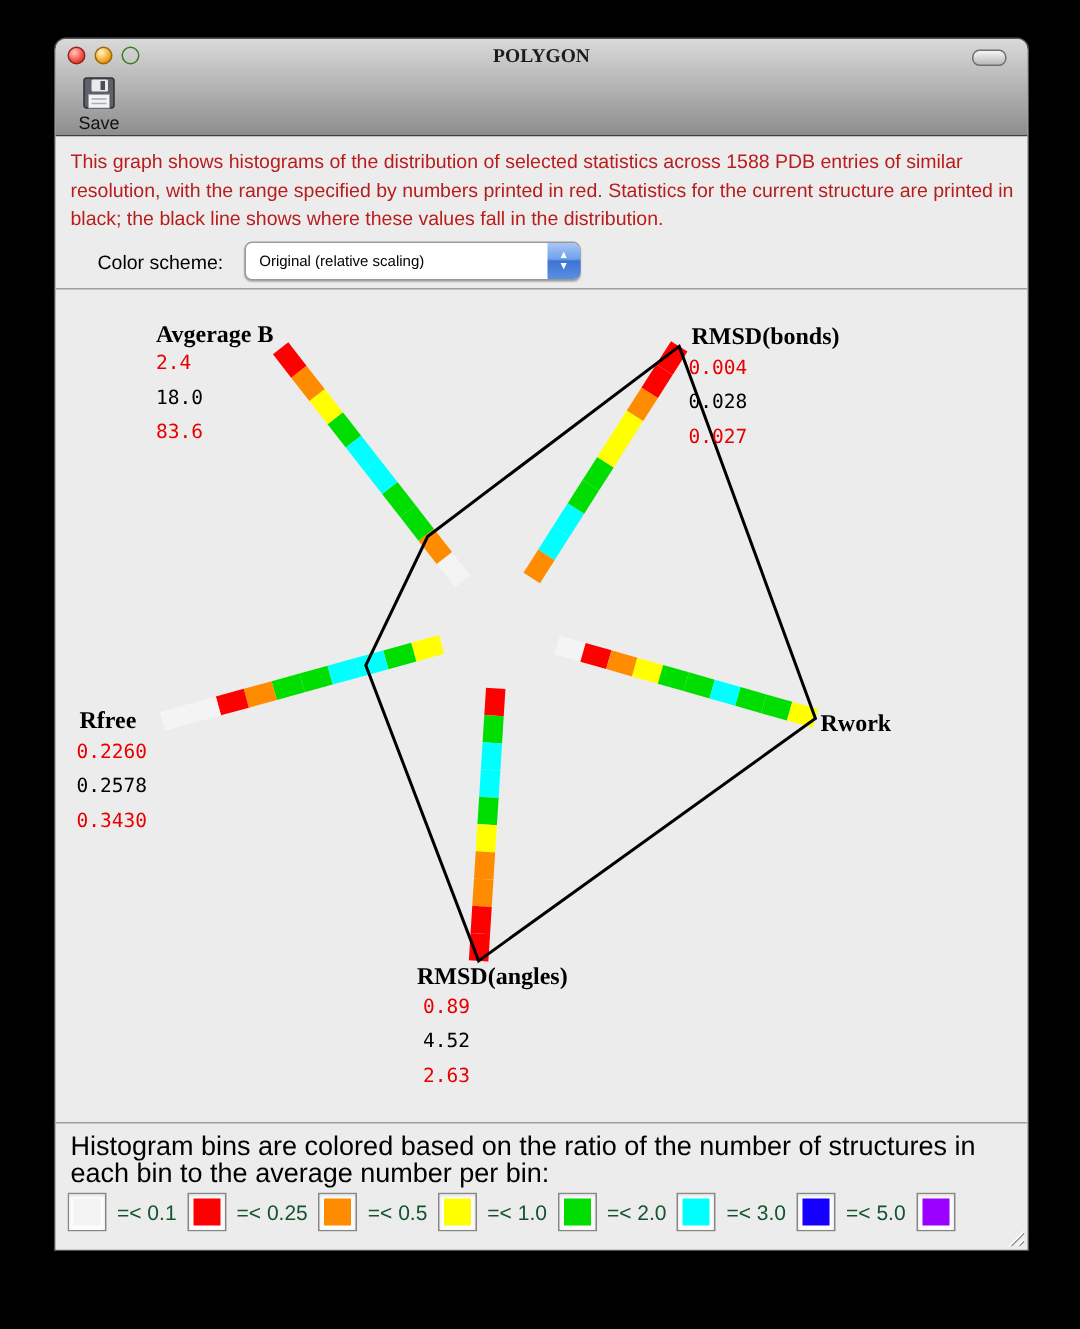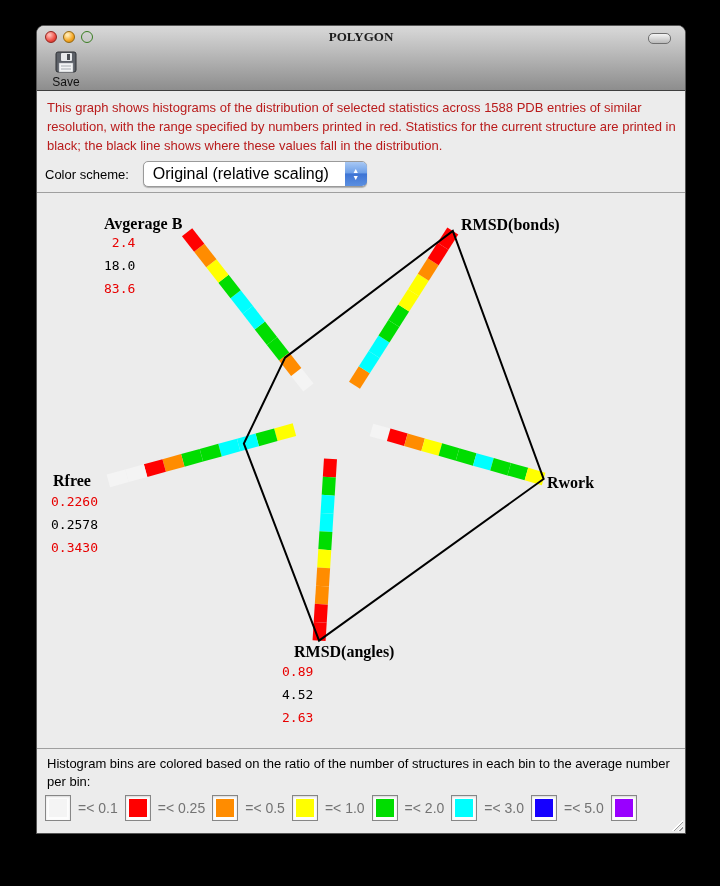--- a/index.html
+++ b/index.html
@@ -21,48 +21,48 @@
   .title{position:absolute;left:0;top:0;width:100%;height:22px;line-height:22px;
          text-align:center;font-size:13px;font-weight:600;color:#1c1c1c;}
   .lozenge{position:absolute;right:14px;top:7px;width:21px;height:9px;border-radius:5px;
            border:1px solid #6f6f6f;background:linear-gradient(#f5f5f5,#b9b9b9);}
   .toolbtn{position:absolute;left:8px;top:25px;width:42px;height:38px;text-align:center;cursor:default;}
   .toolbtn svg{display:block;margin:0 auto;}
   .toolbtn-label{font-size:12px;color:#111;display:block;margin-top:0px;}
   
   .content{position:absolute;left:0;top:65px;width:100%;height:744px;background:#ececec;}
   .desc{position:absolute;left:10px;top:7px;width:630px;font-size:13px;line-height:19px;color:#b91c1c;}
-  .scheme-row{position:absolute;left:8px;top:70px;height:26px;display:flex;align-items:center;}
+  .scheme-row{position:absolute;left:28px;top:70px;height:26px;display:flex;align-items:center;}
   .scheme-label{font-size:13px;color:#000;margin-right:14px;}
   .popup{position:relative;width:222px;height:24px;background:#fff;border:1px solid #9a9a9a;
          border-radius:5px;box-shadow:0 1px 1px rgba(0,0,0,.25);display:flex;align-items:center;}
-  .popup-text{font-size:16px;color:#000;padding-left:9px;flex:1;white-space:nowrap;overflow:hidden;}
+  .popup-text{font-size:10px;color:#000;padding-left:9px;flex:1;white-space:nowrap;overflow:hidden;}
   .popup-cap{width:22px;height:24px;margin-right:-1px;border-radius:0 5px 5px 0;
              background:linear-gradient(#a8c8f4 0%,#6ea0e8 45%,#3d74d4 50%,#5b8fe0 100%);
              display:flex;flex-direction:column;align-items:center;justify-content:center;color:#fff;}
   .popup-cap .arr{font-size:7px;line-height:7px;}
   .sep{position:absolute;left:0;width:100%;height:0;border-top:1px solid #9f9f9f;}
   
   .plot{position:absolute;left:0;top:102px;width:650px;height:554px;}
   .plot svg{position:absolute;left:0;top:0;}
   .spoke-label{position:absolute;font-family:"Liberation Serif",serif;font-weight:bold;
                font-size:16px;color:#000;white-space:nowrap;}
   .spoke-values{position:absolute;font-family:"DejaVu Sans Mono",monospace;font-size:13px;
                 line-height:23px;color:#000;white-space:nowrap;}
-  .spoke-values .v.red{color:#e80000;text-align:right;}
+  .spoke-values .v.red{color:#e80000;}
   
   .legend-panel{position:absolute;left:0;top:657px;width:650px;height:87px;border-top:1px solid #9f9f9f;}
-  .legend-text{position:absolute;left:10px;top:6px;width:630px;font-size:13px;line-height:18px;color:#000;}
+  .legend-text{position:absolute;left:10px;top:6px;width:630px;font-size:18px;line-height:18px;color:#000;}
   .legend-row{position:absolute;left:8px;top:46px;width:660px;display:flex;align-items:center;overflow:hidden;}
   .legend-item{display:flex;align-items:center;margin-right:7px;}
   .swatch{width:24px;height:24px;border:1px solid #868686;background:#fdfdfd;
           box-shadow:inset 0 1px 2px rgba(0,0,0,.15);display:flex;align-items:center;
           justify-content:center;margin-right:7px;flex:0 0 auto;}
   .swatch .fill{width:18px;height:18px;}
-  .legend-label{font-size:14px;color:#737373;white-space:nowrap;}
+  .legend-label{font-size:14px;color:#14532d;white-space:nowrap;}
   .grip{position:absolute;right:2px;bottom:2px;width:13px;height:13px;
         background:repeating-linear-gradient(-45deg,transparent 0 2px,#9a9a9a 2px 3px,#fff 3px 4px);
         clip-path:polygon(100% 0,100% 100%,0 100%);}
 </style>
 </head>
 <body>
 
 <div class="window">
   <div class="chrome">
     <div class="titlebar">
@@ -159,24 +159,29 @@
         </svg>
 
       <div class="spoke-label" style="left:67px;top:22px;">Avgerage B</div>
       <div class="spoke-values" style="left:67px;top:38px;">
         <div class="v red">2.4</div>
         <div class="v">18.0</div>
         <div class="v red">83.6</div>
       </div>
 
       <div class="spoke-label" style="left:424px;top:23px;">RMSD(bonds)</div>
+      <div class="spoke-values" style="left:422px;top:41px;">
+        <div class="v red">0.004</div>
+        <div class="v">0.028</div>
+        <div class="v red">0.027</div>
+      </div>
 
       <div class="spoke-label" style="left:510px;top:281px;">Rwork</div>
 
-      <div class="spoke-label" style="left:241px;top:450px;margin-left:16px;">RMSD(angles)</div>
+      <div class="spoke-label" style="left:241px;top:450px;">RMSD(angles)</div>
       <div class="spoke-values" style="left:245px;top:467px;">
         <div class="v red">0.89</div>
         <div class="v">4.52</div>
         <div class="v red">2.63</div>
       </div>
 
       <div class="spoke-label" style="left:16px;top:279px;">Rfree</div>
       <div class="spoke-values" style="left:14px;top:297px;">
         <div class="v red">0.2260</div>
         <div class="v">0.2578</div>

